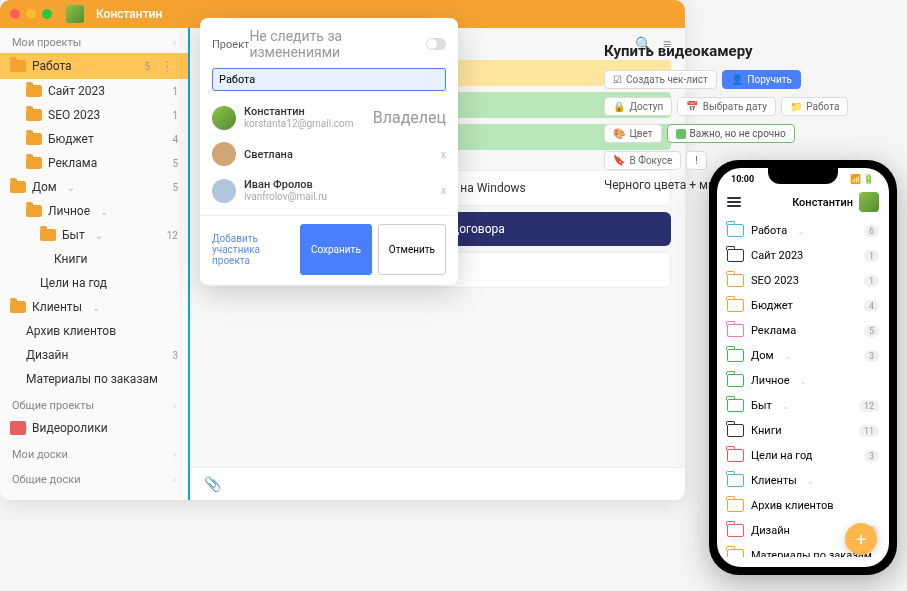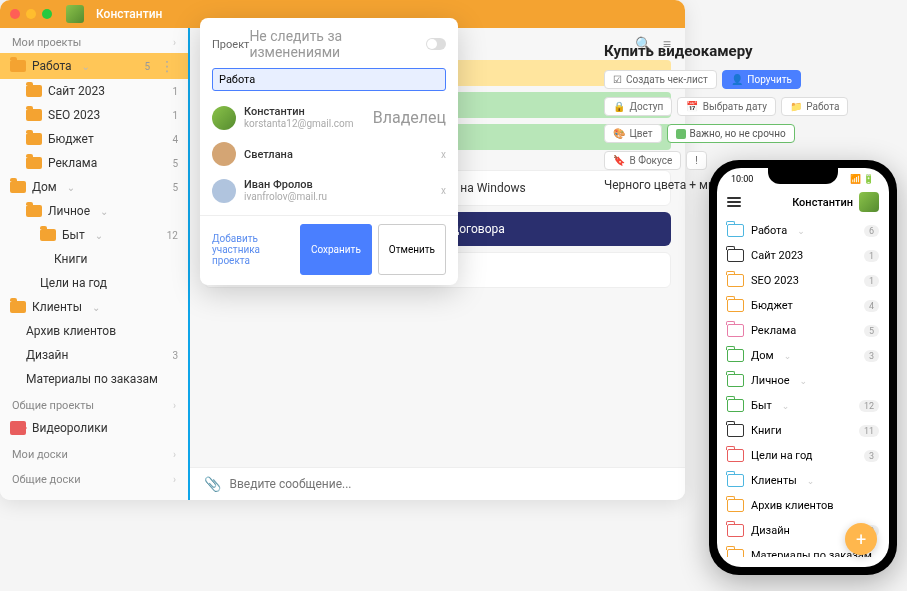--- a/index.html
+++ b/index.html
@@ -59,21 +59,21 @@
 .chip-row{display:flex;flex-wrap:wrap;gap:5px;margin-bottom:8px}
 .chip{display:inline-flex;align-items:center;gap:4px;font-size:10px;padding:3px 8px;border:1px solid #ddd;border-radius:4px;color:#666;background:#fff;cursor:pointer}
 .chip.blue{background:#4a7fff;color:#fff;border-color:#4a7fff}
 .chip.green-border{border-color:#6bbf6b;color:#555}
 .chip .dot{width:10px;height:10px;border-radius:2px;background:#6bbf6b}
 .detail-desc{font-size:12px;color:#333;margin-top:6px}
 .detail-date{font-size:10px;color:#aaa;text-align:right;margin-top:14px}
 .phone{position:absolute;right:10px;top:160px;width:188px;height:415px;background:#000;border-radius:30px;padding:8px;box-shadow:0 8px 30px rgba(0,0,0,.3)}
 .phone-screen{width:100%;height:100%;background:#fff;border-radius:24px;overflow:hidden;position:relative}
 .notch{position:absolute;top:0;left:50%;transform:translateX(-50%);width:70px;height:16px;background:#000;border-radius:0 0 12px 12px;z-index:2}
-.phone-statusbar{display:flex;justify-content:space-between;align-items:center;padding:6px 14px 2px;font-size:9px;font-weight:400}
+.phone-statusbar{display:flex;justify-content:space-between;align-items:center;padding:6px 14px 2px;font-size:9px;font-weight:700}
 .phone-header{display:flex;align-items:center;justify-content:space-between;padding:6px 10px}
 .hamburger{display:flex;flex-direction:column;gap:2px}
 .hamburger span{width:14px;height:2px;background:#333;border-radius:1px}
 .phone-user{display:flex;align-items:center;gap:6px;font-size:11px;font-weight:500}
 .phone-avatar{width:20px;height:20px;border-radius:4px;background:linear-gradient(135deg,#8bc34a,#558b2f)}
 .phone-list{overflow-y:auto;height:calc(100% - 60px)}
 .phone-item{display:flex;align-items:center;padding:6px 10px;font-size:11px;gap:7px}
 .phone-item .count{margin-left:auto;font-size:9px;color:#999;background:#f0f0f0;padding:1px 5px;border-radius:8px}
 .phone-item .chev{color:#ccc;font-size:9px;margin-left:3px}
 .phone-fab{position:absolute;bottom:12px;right:12px;width:32px;height:32px;border-radius:50%;background:#ffb74d;color:#fff;display:flex;align-items:center;justify-content:center;font-size:18px;box-shadow:0 2px 8px rgba(0,0,0,.2)}
@@ -204,21 +204,20 @@
             <div class="chk"></div>
             <span>Направить документы для закрытия договора</span>
           </div>
         <div class="task-row light">
             <div class="chk"></div>
             <span>Купить новый макбук</span>
           </div>
       </div>
       <div class="message-bar">
         <span class="clip-icon">📎</span>
-        <input type="text" placeholder="Введите сообщение..." style="">
       </div>
     </div>
   </div>
 </div>
 
 <div class="modal">
   <div class="modal-header">
     <span>Проект</span>
     <div class="follow">
         <span>Не следить за изменениями</span>

